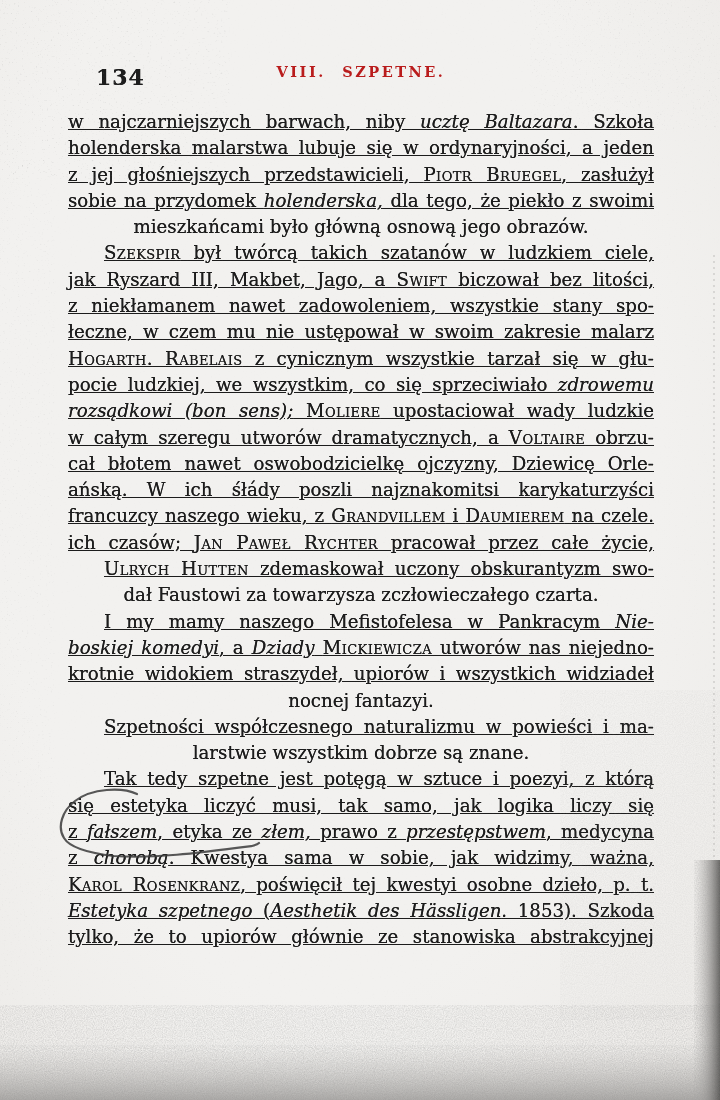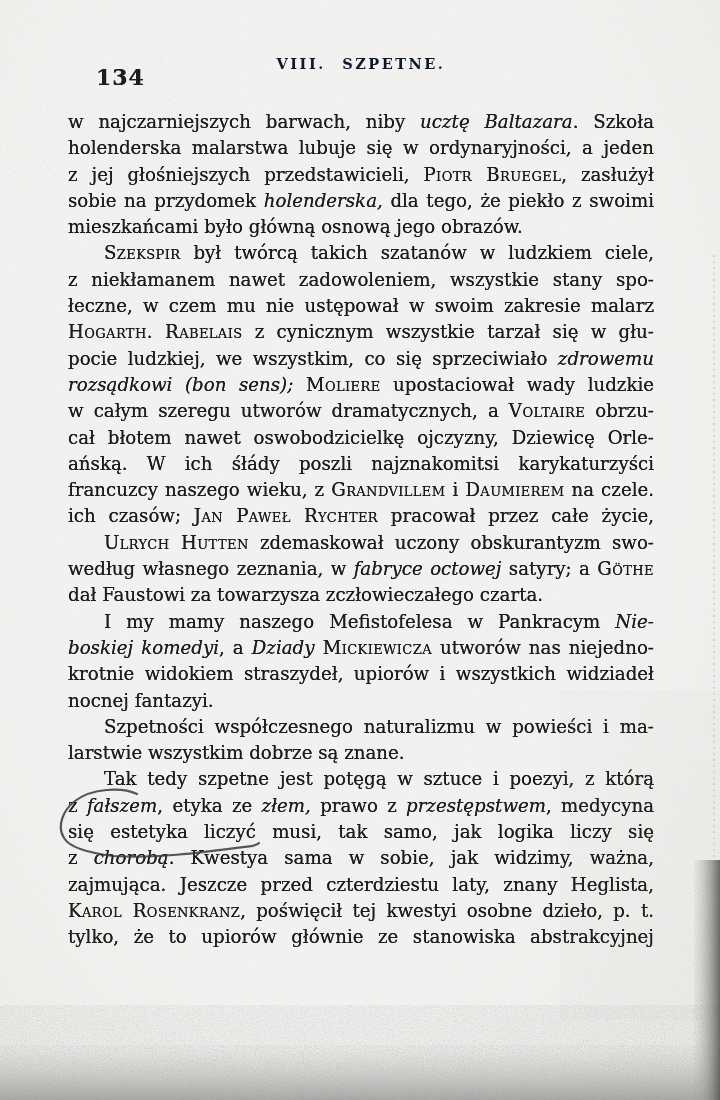--- a/index.html
+++ b/index.html
@@ -12,76 +12,76 @@
     position:absolute;inset:0;
     background:radial-gradient(ellipse at 45% 40%, #f2f1ef 60%, #eceae7 100%);
   }
   .page-number{
     position:absolute;left:84px;top:64px;
     font-size:22px;font-weight:bold;color:#1d1d1d;letter-spacing:1px;
     text-shadow:0 0 .5px #1d1d1d;
     margin-left:12px;
   }
   .running-header{
-    position:absolute;left:68px;top:55px;width:586px;
-    text-align:center;font-size:14.5px;color:#0f172a;
+    position:absolute;left:68px;top:63px;width:586px;
+    text-align:center;font-size:14.5px;color:#b91c1c;
     letter-spacing:2.5px;word-spacing:9px;font-weight:600;
   }
   .text-block{
     position:absolute;left:68px;top:109px;width:586px;
     font-size:18.2px;line-height:26.3px;color:#1c1c1c;
     text-shadow:0 0 .5px #2a2a2a;
   }
-  .line{text-align:left;}
-  .line.j{text-align:justify;text-align-last:justify;}
+  .line{text-align:center;}
+  .line.j{text-align:justify;text-align-last:justify;text-decoration:underline;}
   .line.in{text-indent:36px;}
   .i{font-style:italic;}
   .sc{font-variant:small-caps;letter-spacing:.4px;}
   .overlay{position:absolute;inset:0;pointer-events:none;}
 </style>
 </head>
 <body>
 
 <div class="paper"></div>
 
 <div class="page-number">134</div>
 <div class="running-header">VIII. SZPETNE.</div>
 
 <div class="text-block">
     <div class="line j"><span>w najczarniejszych barwach, niby </span><span class="i">ucztę Baltazara</span><span>. Szkoła</span></div>
     <div class="line j"><span>holenderska malarstwa lubuje się w ordynaryjności, a jeden</span></div>
     <div class="line j"><span>z jej głośniejszych przedstawicieli, </span><span class="sc">Piotr Bruegel</span><span>, zasłużył</span></div>
     <div class="line j"><span>sobie na przydomek </span><span class="i">holenderska,</span><span> dla tego, że piekło z swoimi</span></div>
     <div class="line"><span>mieszkańcami było główną osnową jego obrazów.</span></div>
     <div class="line j in"><span class="sc">Szekspir</span><span> był twórcą takich szatanów w ludzkiem ciele,</span></div>
+    <div class="line j"><span>jak Ryszard III, Makbet, Jago, a </span><span class="sc">Swift</span><span> biczował bez litości,</span></div>
     <div class="line j"><span>z niekłamanem nawet zadowoleniem, wszystkie stany spo-</span></div>
     <div class="line j"><span>łeczne, w czem mu nie ustępował w swoim zakresie malarz</span></div>
     <div class="line j"><span class="sc">Hogarth.</span><span> </span><span class="sc">Rabelais</span><span> z cynicznym wszystkie tarzał się w głu-</span></div>
     <div class="line j"><span>pocie ludzkiej, we wszystkim, co się sprzeciwiało </span><span class="i">zdrowemu</span></div>
     <div class="line j"><span class="i">rozsądkowi (bon sens);</span><span> </span><span class="sc">Moliere</span><span> upostaciował wady ludzkie</span></div>
     <div class="line j"><span>w całym szeregu utworów dramatycznych, a </span><span class="sc">Voltaire</span><span> obrzu-</span></div>
     <div class="line j"><span>cał błotem nawet oswobodzicielkę ojczyzny, Dziewicę Orle-</span></div>
     <div class="line j"><span>ańską. W ich śłády poszli najznakomitsi karykaturzyści</span></div>
     <div class="line j"><span>francuzcy naszego wieku, z </span><span class="sc">Grandvillem</span><span> i </span><span class="sc">Daumierem</span><span> na czele.</span></div>
     <div class="line j"><span>ich czasów; </span><span class="sc">Jan Paweł Rychter</span><span> pracował przez całe życie,</span></div>
     <div class="line j in"><span class="sc">Ulrych Hutten</span><span> zdemaskował uczony obskurantyzm swo-</span></div>
-    <div class="line j"><span>według własnego zeznania, w </span><span class="i">fabryce octowej</span><span> satyry; a </span><span class="sc">Göthe</span></div>
     <div class="line"><span>dał Faustowi za towarzysza zczłowieczałego czarta.</span></div>
     <div class="line j in"><span>I my mamy naszego Mefistofelesa w Pankracym </span><span class="i">Nie-</span></div>
     <div class="line j"><span class="i">boskiej komedyi</span><span>, a </span><span class="i">Dziady</span><span> </span><span class="sc">Mickiewicza</span><span> utworów nas niejedno-</span></div>
     <div class="line j"><span>krotnie widokiem straszydeł, upiorów i wszystkich widziadeł</span></div>
     <div class="line"><span>nocnej fantazyi.</span></div>
     <div class="line j in"><span>Szpetności współczesnego naturalizmu w powieści i ma-</span></div>
     <div class="line"><span>larstwie wszystkim dobrze są znane.</span></div>
     <div class="line j in"><span>Tak tedy szpetne jest potęgą w sztuce i poezyi, z którą</span></div>
+    <div class="line j"><span>się estetyka liczyć musi, tak samo, jak logika liczy się</span></div>
     <div class="line j"><span>z </span><span class="i">fałszem</span><span>, etyka ze </span><span class="i">złem,</span><span> prawo z </span><span class="i">przestępstwem</span><span>, medycyna</span></div>
-    <div class="line j"><span>się estetyka liczyć musi, tak samo, jak logika liczy się</span></div>
     <div class="line j"><span>z </span><span class="i">chorobą</span><span>. Kwestya sama w sobie, jak widzimy, ważna,</span></div>
-    <div class="line j"><span>zajmująca. Jeszcze przed czterdziestu laty, znany Heglista,</span></div>
     <div class="line j"><span class="sc">Karol Rosenkranz</span><span>, poświęcił tej kwestyi osobne dzieło, p. t.</span></div>
+    <div class="line j"><span class="i">Estetyka szpetnego</span><span> (</span><span class="i">Aesthetik des Hässligen</span><span>. 1853). Szkoda</span></div>
     <div class="line j"><span>tylko, że to upiorów głównie ze stanowiska abstrakcyjnej</span></div>
   </div>
 
 <svg class="overlay" width="720" height="1100" viewBox="0 0 720 1100">
   <path d="M 137 794
            C 122 787, 92 788, 75 801
            C 62 811, 57 827, 64 838
            C 70 848, 88 853, 114 856
            C 152 859, 198 853, 252 846
            C 256 845, 258 844, 259 843" fill="none" stroke="#3b3b3b" stroke-width="2.2" stroke-linecap="round" opacity="0.85"></path>

